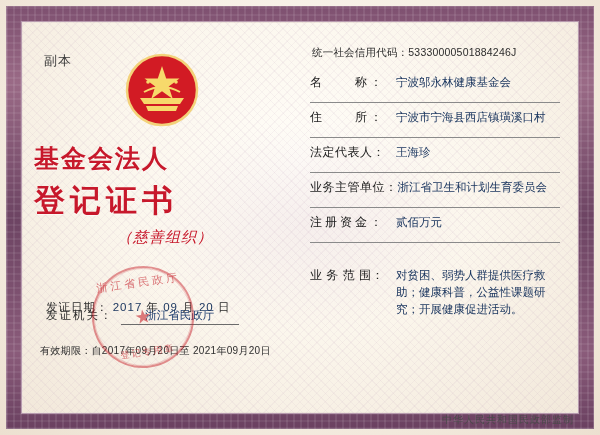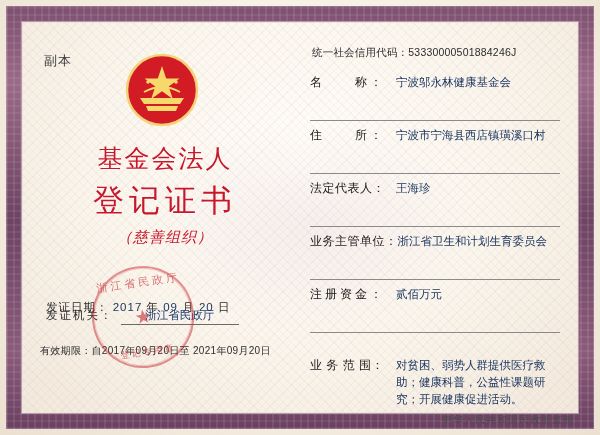--- a/index.html
+++ b/index.html
@@ -52,23 +52,23 @@
   }
   
   .left{
     position:absolute;left:34px;top:44px;width:262px;height:340px;
   }
   .emblem{
     position:absolute;left:90px;top:8px;width:76px;height:76px;
   }
   .emblem svg{display:block;}
   .title1,.title2{
-    position:absolute;width:100%;text-align:center;
+    position:absolute;width:100%;
     font-family:"DejaVu Serif", serif;
-    font-weight:normal;
+    font-weight:bold;
     color:#c7182b;
     text-shadow:0 1px 0 rgba(255,255,255,.6);
   }
   .title1{top:98px;font-size:25px;letter-spacing:2px;}
   .title2{top:136px;font-size:31px;letter-spacing:5px;}
   .title3{
     position:absolute;top:184px;width:100%;text-align:center;
     font-family:"DejaVu Serif", serif;
     font-size:15px;color:#c7182b;letter-spacing:1px;font-style:italic;
   }
@@ -116,21 +116,21 @@
     color:rgba(198,32,42,.8);
   }
   .seal .txt-top{top:7px;font-size:11px;letter-spacing:3px;}
   .seal .txt-bot{bottom:7px;font-size:9px;letter-spacing:2px;}
   
   .right{
     position:absolute;left:310px;top:74px;width:250px;
   }
   .field{
     display:flex;align-items:flex-start;
-    padding-bottom:24px;margin-bottom:6px;
+    padding-bottom:6px;margin-bottom:6px;
     border-bottom:1px solid #8a8a8a;
     min-height:22px;
   }
   .field .fl{
     flex:0 0 86px;
     font-size:12px;color:#222;
     letter-spacing:3px;
     white-space:nowrap;
   }
   .field .fl.tight{letter-spacing:0.5px;}

